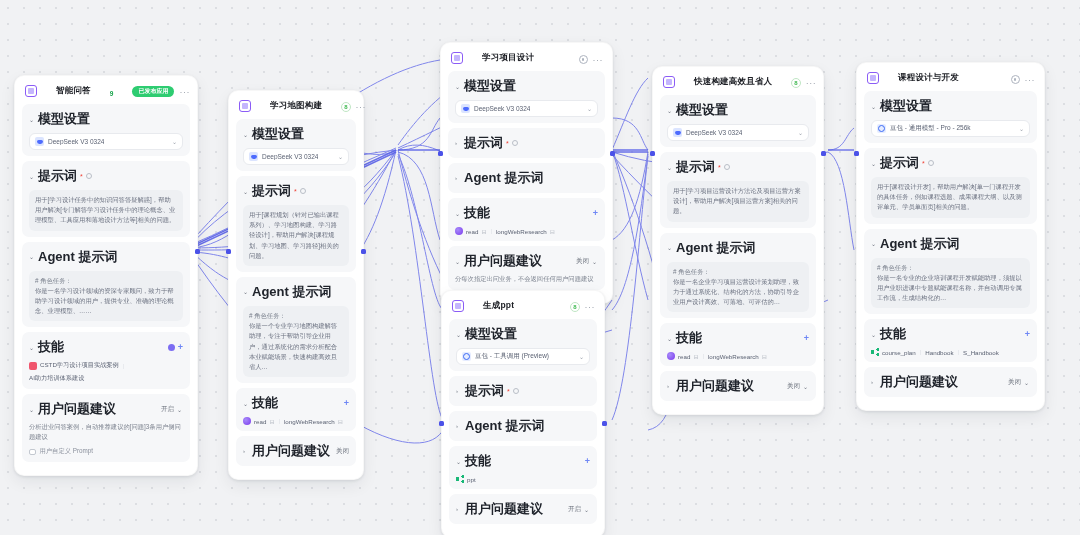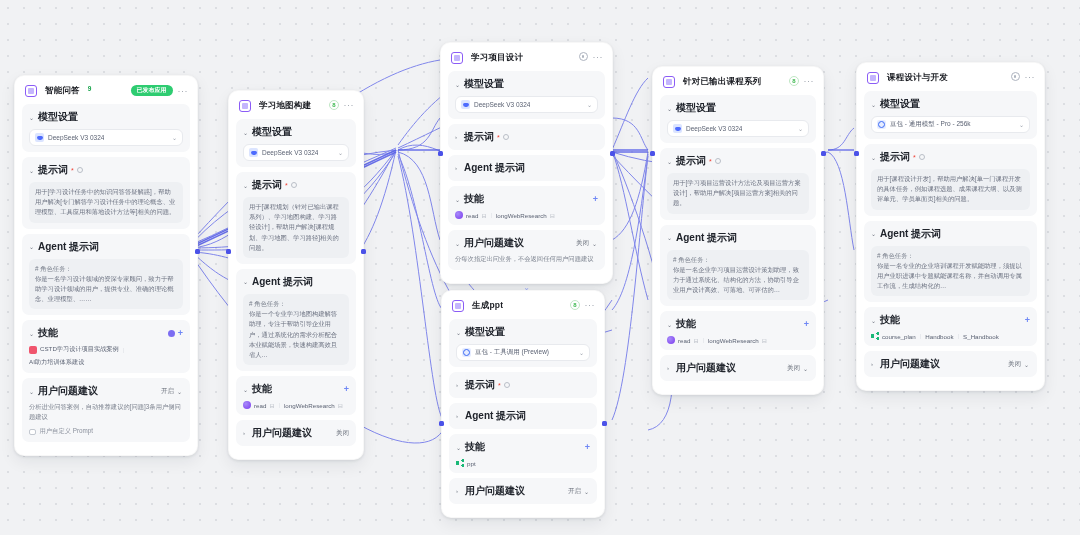--- a/index.html
+++ b/index.html
@@ -19,21 +19,21 @@
 
   .node {
     position: absolute;
     background: #ffffff;
     border-radius: 10px;
     box-shadow: 0 1px 3px rgba(20,25,40,.10), 0 6px 16px rgba(20,25,40,.07);
     padding: 7px 7px 8px 7px;
     border: 1px solid rgba(0,0,0,0.03);
   }
   .node-head {
-    display: flex; align-items: flex-start; gap: 8px;
+    display: flex; align-items: flex-end; gap: 19px;
     padding: 2px 2px 7px 3px;
   }
   .node-ico {
     width: 12px; height: 12px; border-radius: 3px;
     border: 1.6px solid #8b5cf6; background: #ffffff;
     flex: 0 0 auto; position: relative;
   }
   .node-ico::after {
     content:""; position:absolute; left:2px; top:2px; right:2px; bottom:2px;
     border-radius:1px; background:#c4b5fd;
@@ -59,21 +59,21 @@
   }
   .gear::after { content:""; position:absolute; left:2.3px; top:2.3px; width:2.4px; height:2.4px; border-radius:50%; background:#aeb4bf; }
   .dots { color: #9aa0ab; font-size: 9px; line-height: 6px; letter-spacing: .5px; }
 
   .sec {
     background: #f6f7f9; border-radius: 7px; padding: 6px 7px; margin-bottom: 5px;
   }
   .sec:last-child { margin-bottom: 0; }
   .sec-head { display: flex; align-items: center; gap: 3px; }
   .chev { font-size: 6px; color: #6f7580; width: 6px; display:inline-block; }
-  .sec-title { font-size: 10px; font-weight: bold; color: #20242c; }
+  .sec-title { font-size: 13px; font-weight: bold; color: #20242c; }
   .req { color: #f04438; font-size: 7px; }
   .info {
     width: 6.5px; height: 6.5px; border: 1px solid #b9bec7; border-radius: 50%;
     display: inline-block;
   }
   .sec-right { margin-left: auto; display: flex; align-items: center; gap: 3px; font-size: 6.5px; color: #646a76; }
   .plus { color: #6f87f5; font-size: 9px; line-height: 7px; font-weight: bold; }
   .gdot { width:7px;height:7px;border-radius:50%;background:#7c6df2; display:inline-block; }
 
   .model-row {
@@ -480,21 +480,21 @@
         </span>
       </div>
     </div>
     <span class="port" style="left:-3px; top:130px;"></span>
     <span class="port" style="right:-3px; top:130px;"></span>
   </div>
 
   <div class="node" style="left:652px; top:66px; width:172px;">
     <div class="node-head">
       <span class="node-ico"></span>
-      <span class="node-title">针对已输出课程系列</span>
+      <span class="node-title">快速构建高效且省人</span>
       <span class="head-right">
         <span class="cnt-badge">8</span>
         <span class="dots">···</span>
       </span>
     </div>
 
     <div class="sec">
       <div class="sec-head">
         <span class="chev">⌄</span>
         <span class="sec-title">模型设置</span>

